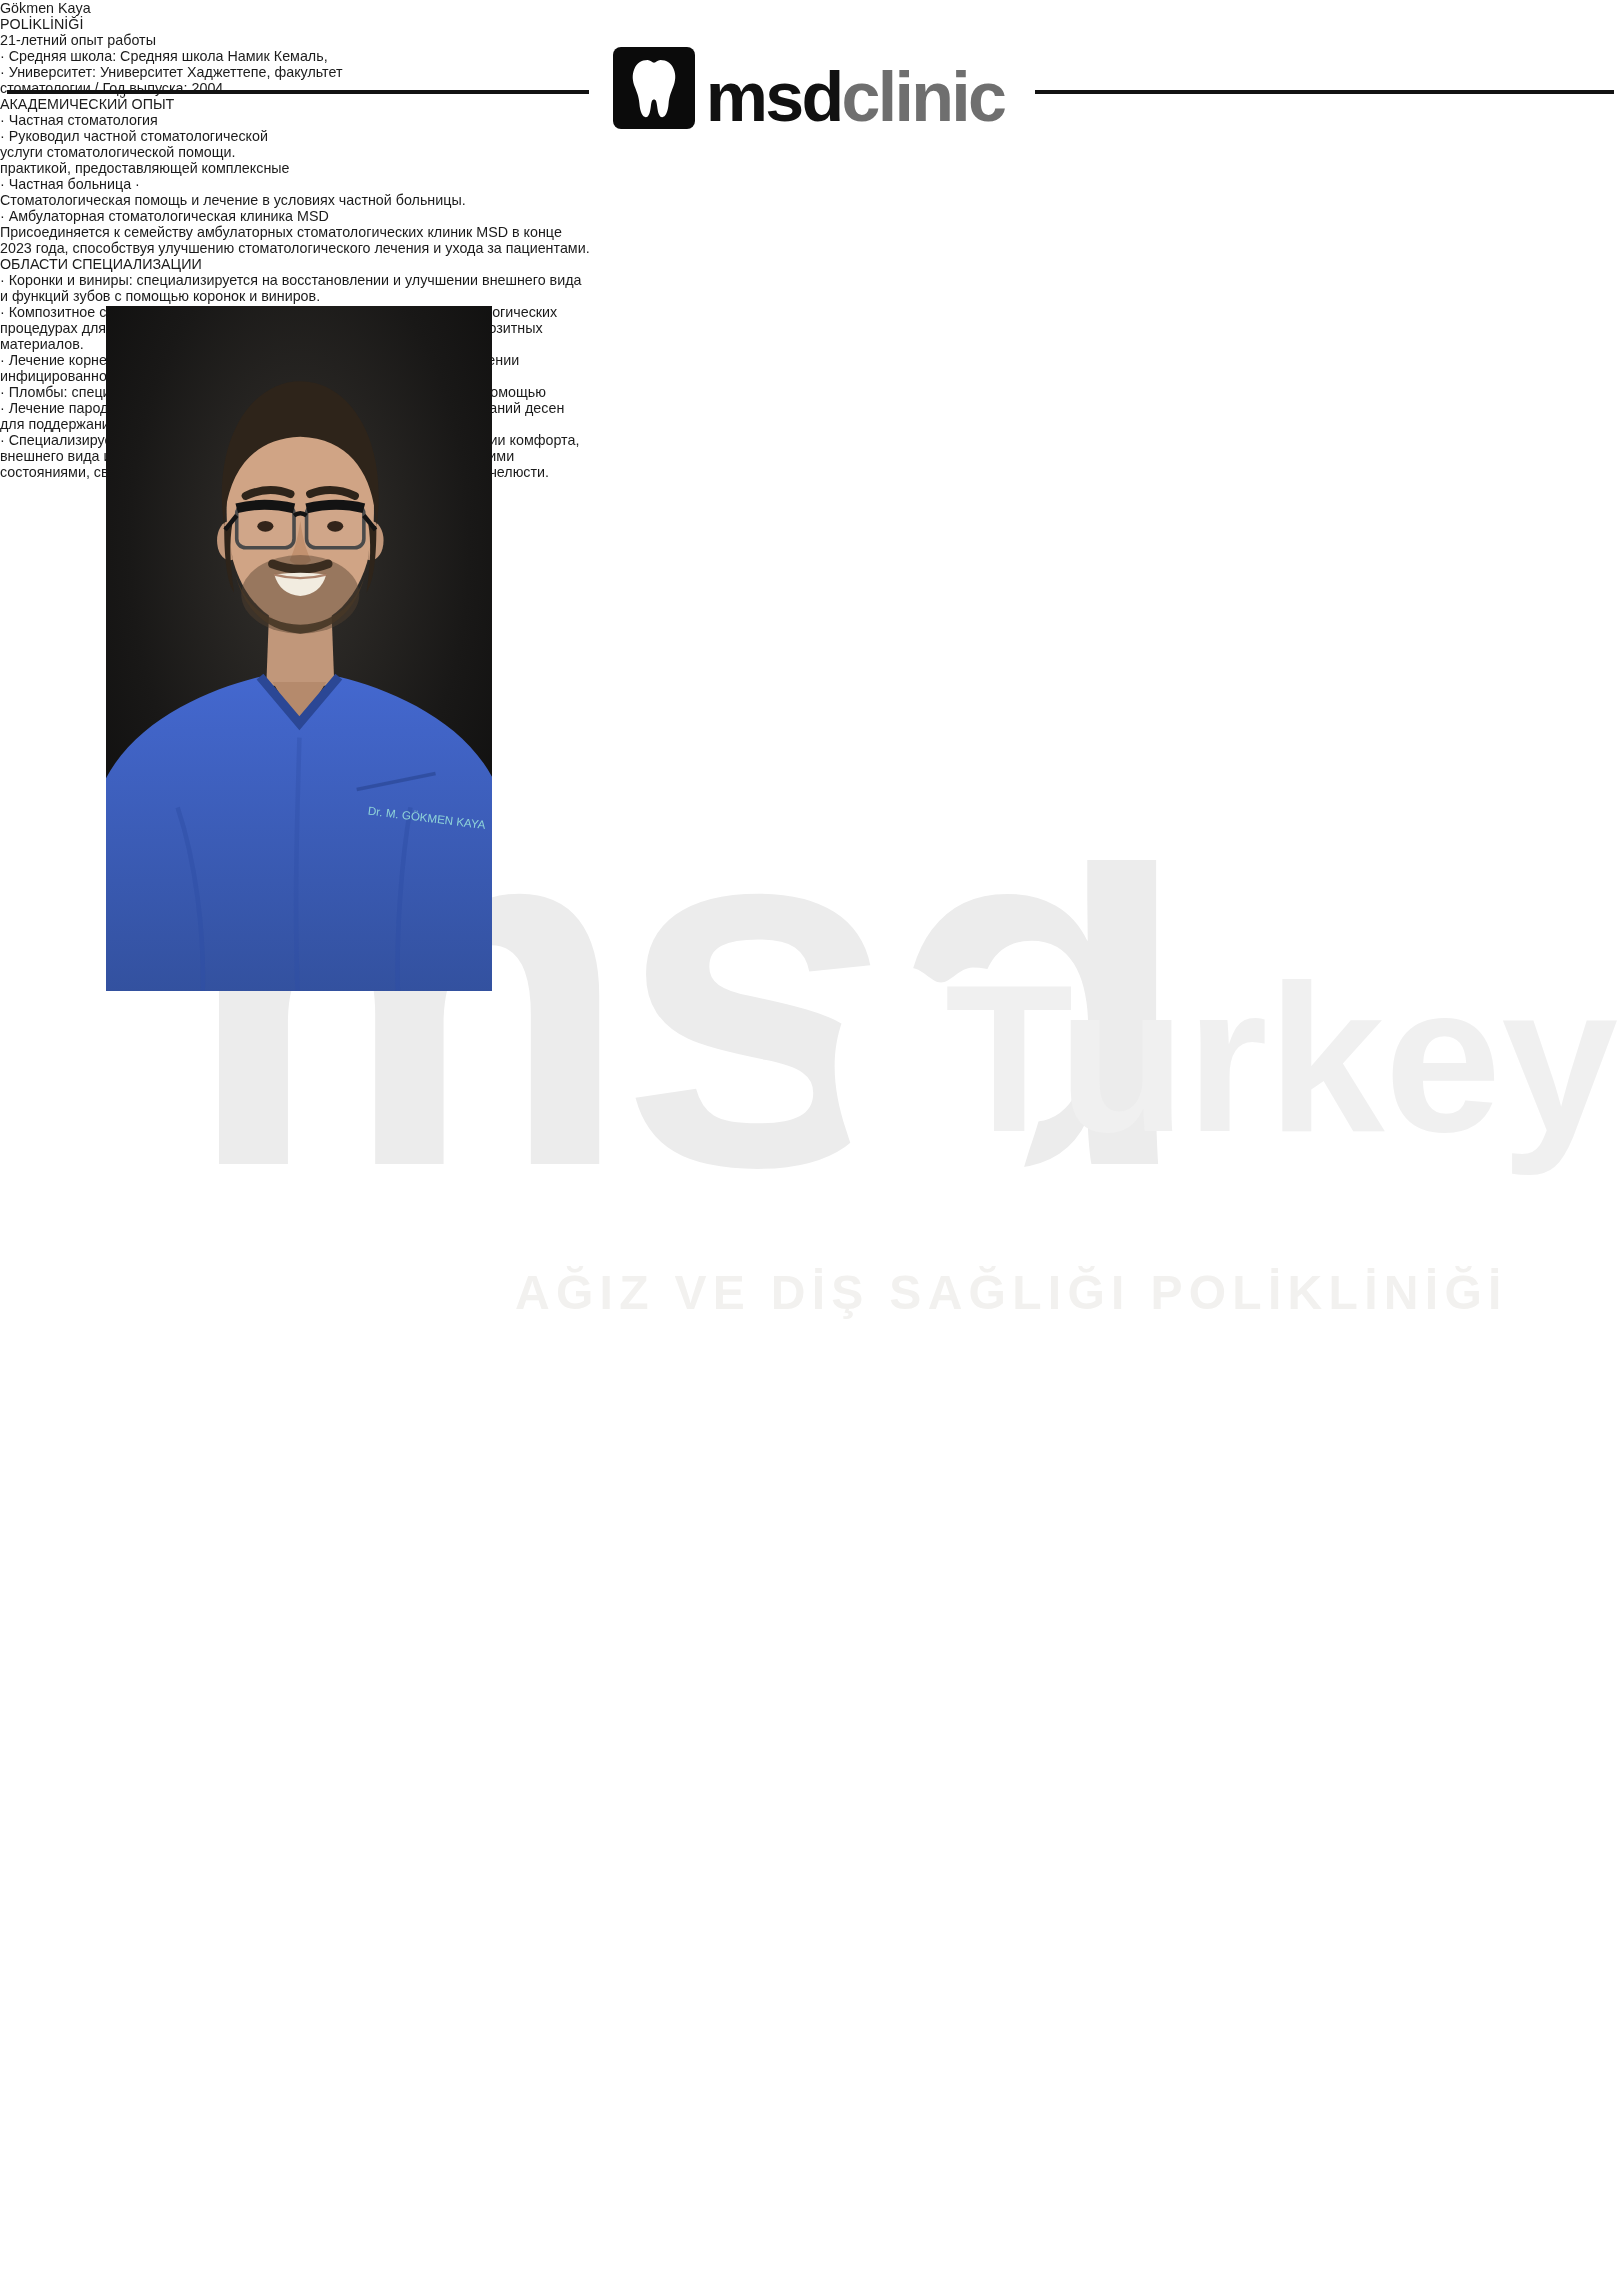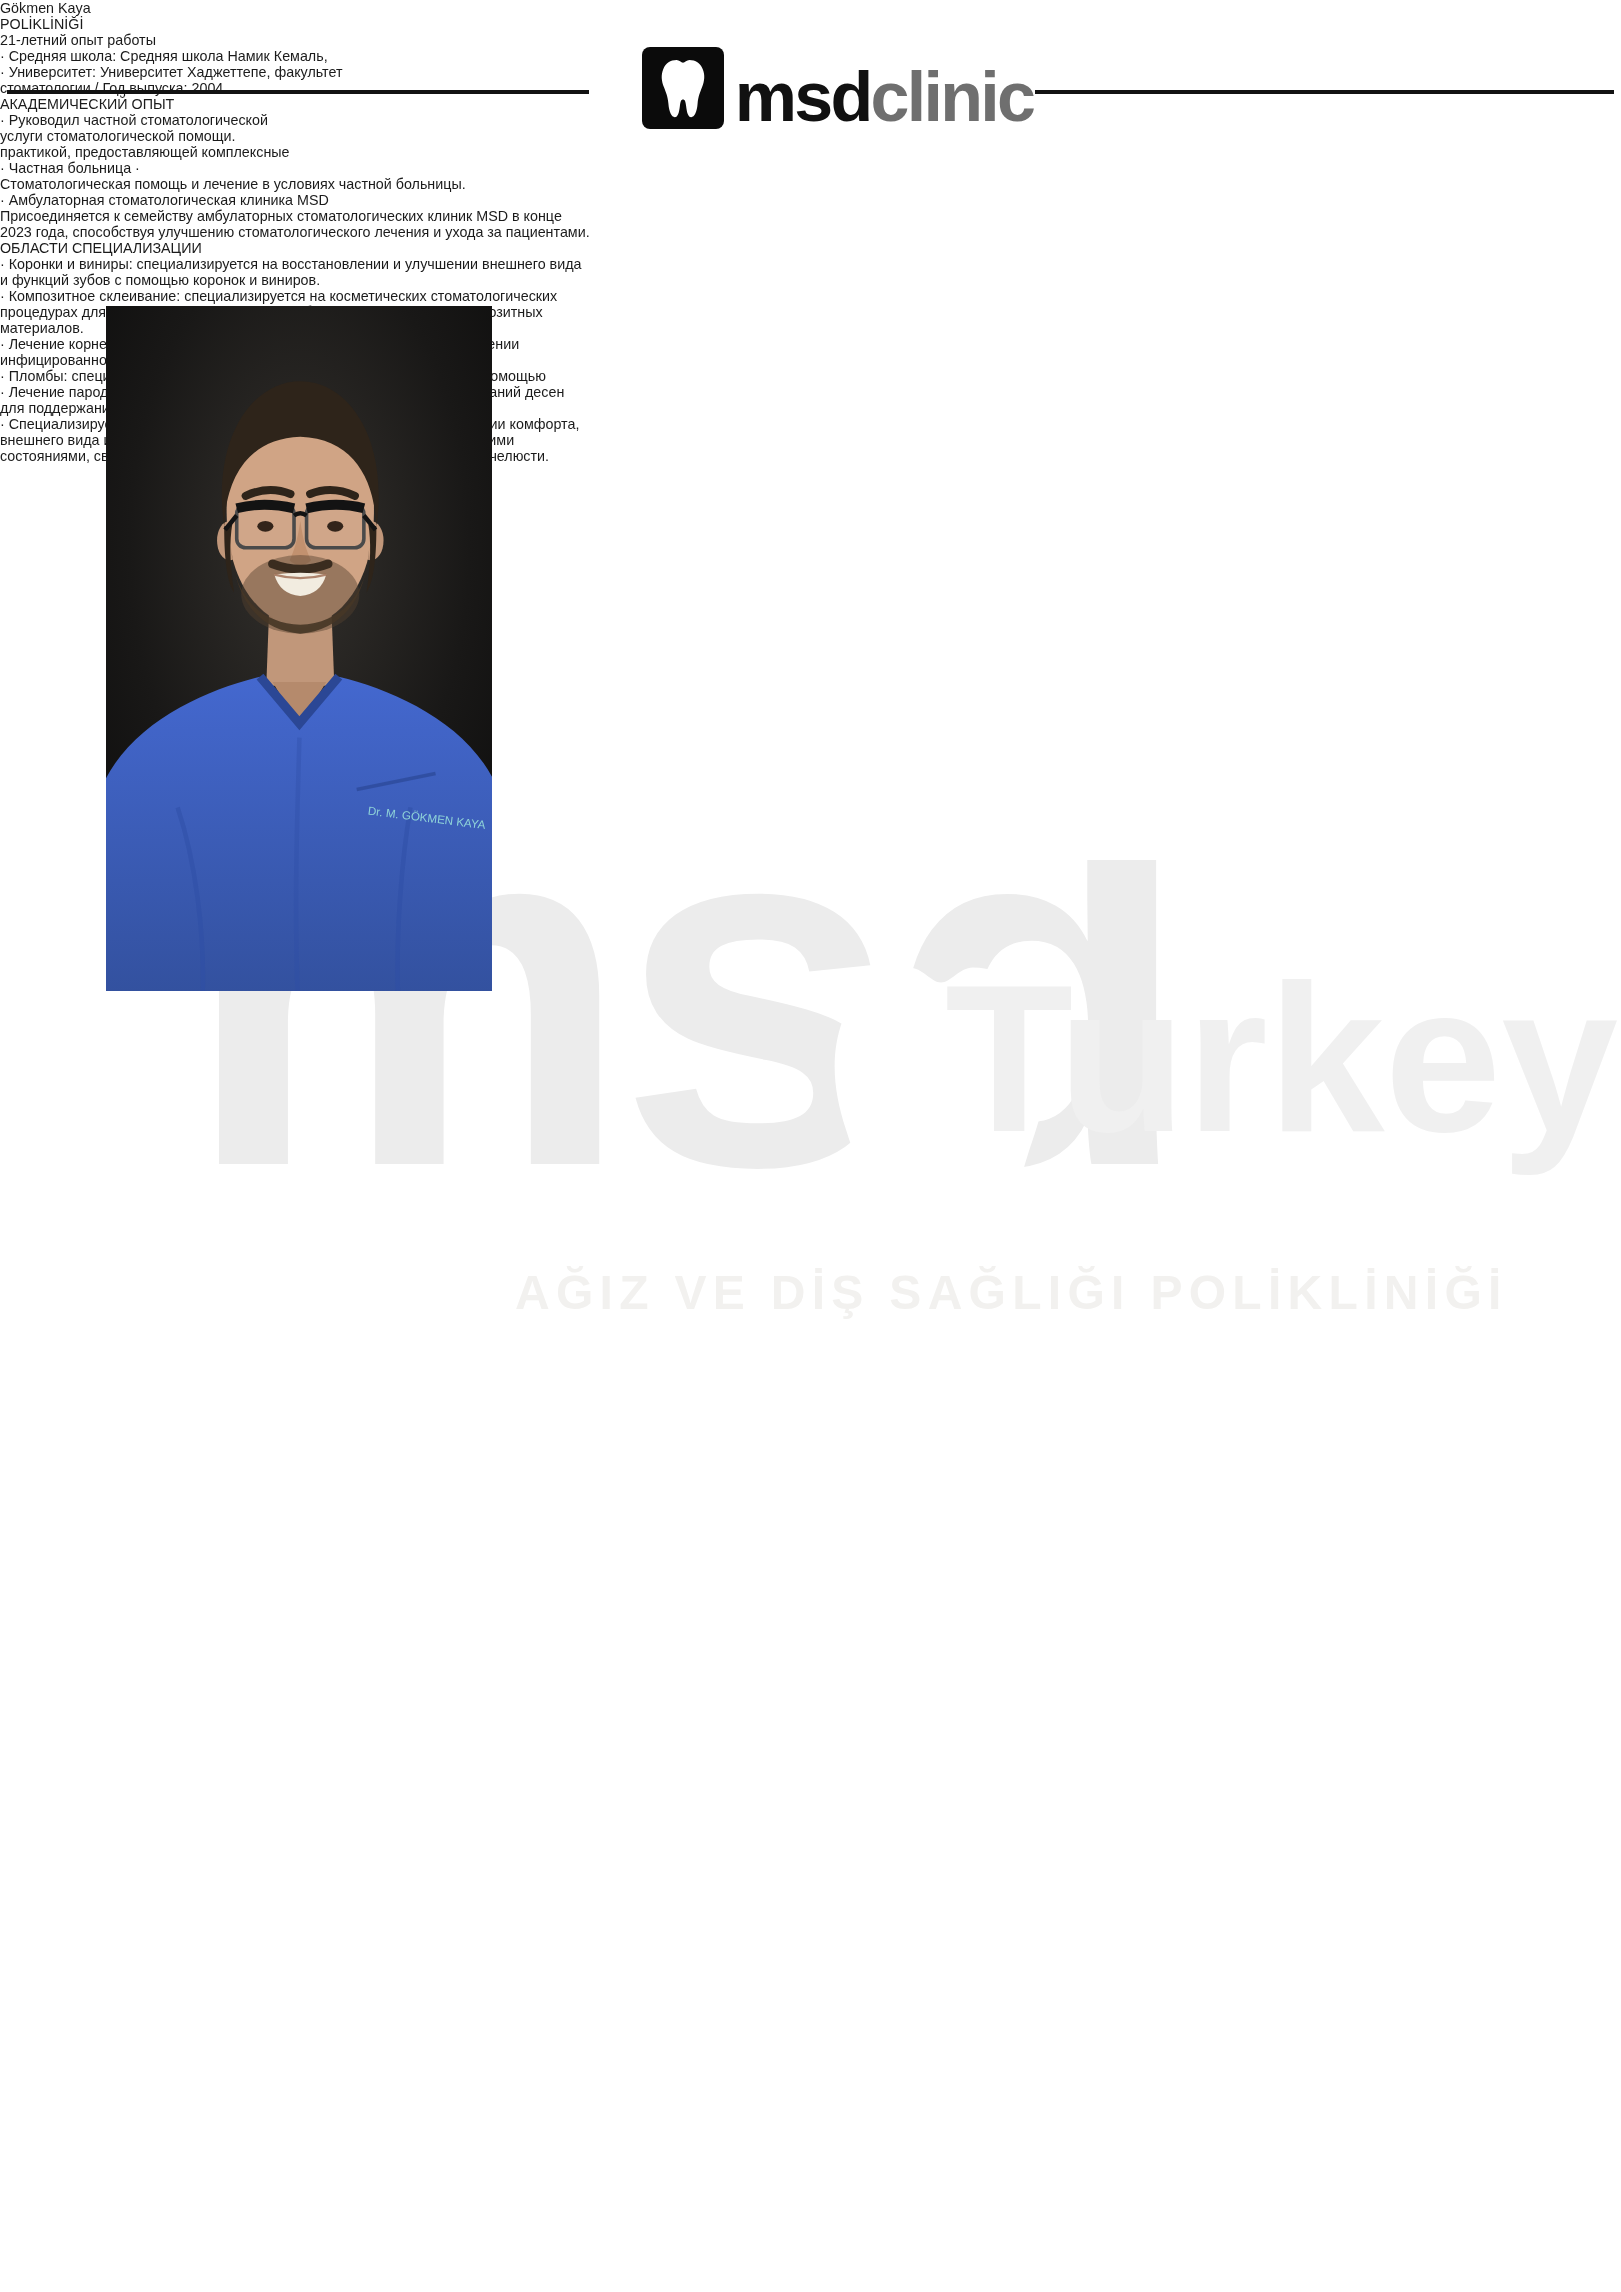--- a/index.html
+++ b/index.html
@@ -4,21 +4,21 @@
 <style>
   html,body{margin:0;padding:0;}
   body{
     width:1621px;height:2293px;position:relative;background:#ffffff;
     font-family:"Liberation Sans",sans-serif;color:#1b1b1b;overflow:hidden;
   }
   
   .hrule{position:absolute;height:3.6px;background:#121212;top:90px;}
   #rule-left{left:7.2px;width:582px;}
   #rule-right{left:1035px;width:579px;}
-  .logo{position:absolute;left:642px;top:47px;display:flex;align-items:flex-end;z-index:2;}
+  .logo{position:absolute;left:613px;top:47px;display:flex;align-items:flex-end;z-index:2;}
   .logo-box{width:82px;height:82px;background:#0b0b0b;border-radius:8px;
     display:flex;align-items:center;justify-content:center;}
   .logo-box svg{width:52px;height:64px;fill:#ffffff;}
   .logo-text{font-size:70px;font-weight:bold;letter-spacing:-2.7px;line-height:0.92;
     margin-left:10.7px;white-space:nowrap;}
   .logo-text .brand-bold{color:#111111;}
   .logo-text .brand-light{color:#6f6f6f;}
   
   .wm{position:absolute;left:0;top:860px;width:1621px;height:591px;overflow:hidden;z-index:0;}
   .wm-msd{position:absolute;left:184px;top:-121px;font-size:502px;font-weight:bold;
@@ -154,20 +154,21 @@
     <div class="section-lines">
         <div class="body-line">· Средняя школа: Средняя школа Намик Кемаль,</div>
         <div class="body-line">· Университет: Университет Хаджеттепе, факультет</div>
         <div class="body-line">стоматологии / Год выпуска: 2004</div>
       </div>
   </div>
 
   <div class="profile-section" id="acad-section">
     <div class="section-heading">АКАДЕМИЧЕСКИЙ ОПЫТ</div>
     <div class="section-lines">
+        <div class="body-line">· Частная стоматология</div>
         <div class="body-line">· Руководил частной стоматологической</div>
         <div class="body-line">услуги стоматологической помощи.</div>
         <div class="body-line">практикой, предоставляющей комплексные</div>
       </div>
   </div>
 </div>
 
 <div class="bottom-section">
   <div class="para">
       <div class="body-line">· Частная больница ·</div>

